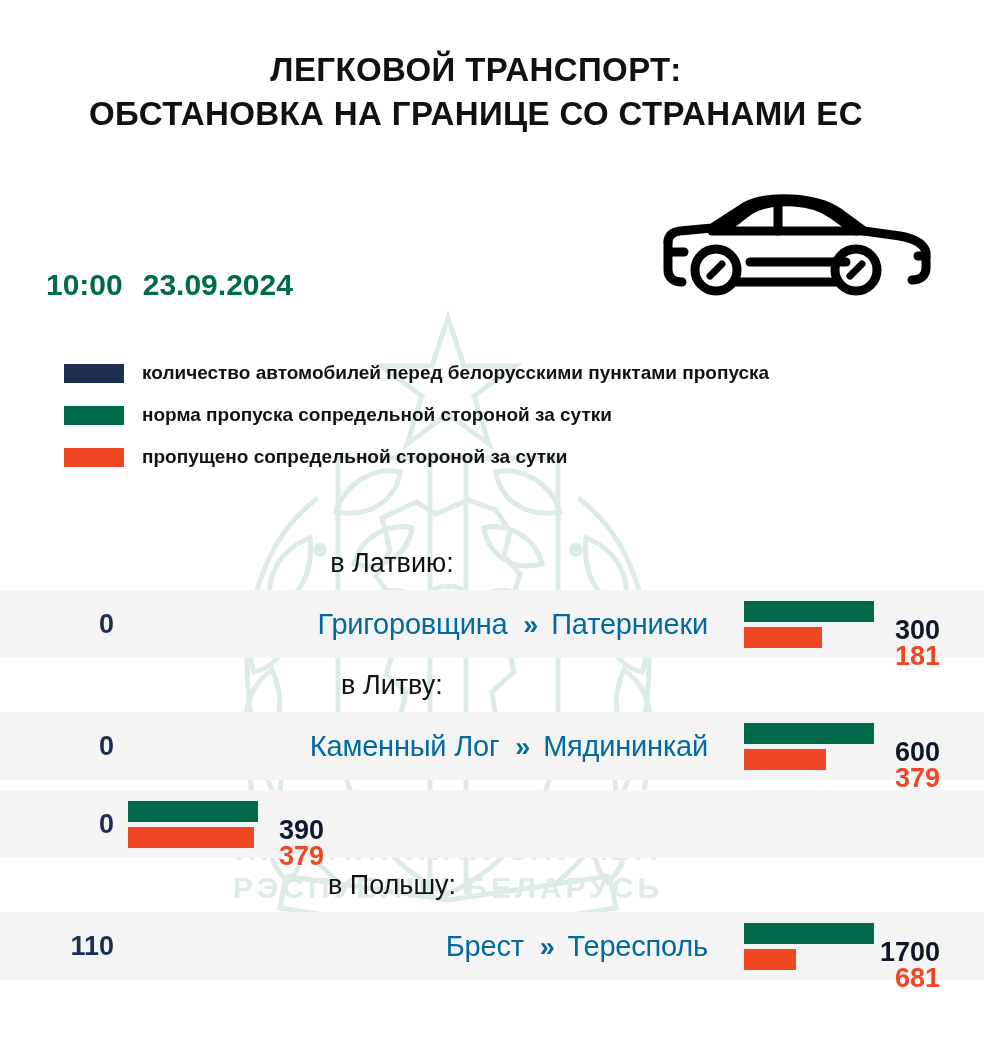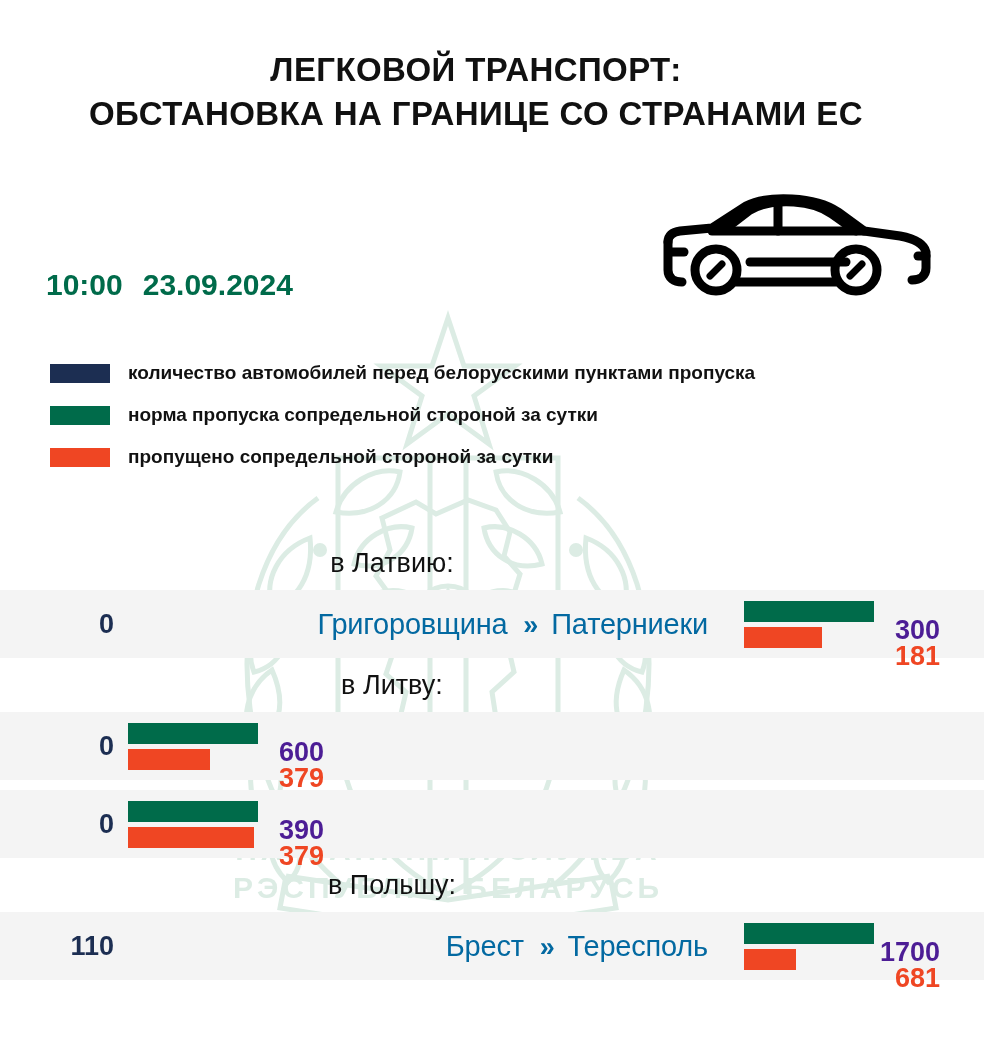--- a/index.html
+++ b/index.html
@@ -73,21 +73,21 @@
     font-size: 30px;
     font-weight: bold;
     color: #006b4a;
     white-space: nowrap;
   }
   #timestamp .time { margin-right: 20px; }
 
   
   #legend {
     position: absolute;
-    left: 50px;
+    left: 64px;
     top: 352px;
     z-index: 3;
     width: 900px;
   }
   .legend-row {
     display: flex;
     align-items: center;
     height: 42px;
   }
   .legend-swatch {
@@ -180,21 +180,21 @@
     display: flex;
     flex-direction: column;
     justify-content: center;
     gap: 0;
   }
   .values .v {
     font-size: 27px;
     font-weight: bold;
     line-height: 26px;
   }
-  .values .v.norm { color: #4c1d95; margin-top: 37px; }
+  .values .v.norm { color: #0f172a; margin-top: 37px; }
   .values .v.passed { color: #ef4623; }
 </style>
 </head>
 <body>
 
 <div id="page">
 
   <div id="watermark">
     <svg viewBox="0 0 560 640" xmlns="http://www.w3.org/2000/svg">
       <g fill="none" stroke="#dcece4" stroke-width="5">
@@ -334,20 +334,25 @@
       <div class="values">
         <span class="v norm">300</span>
         <span class="v passed">181</span>
       </div>
     </div>
 
     <div class="section-heading">в Литву:</div>
 
     <div class="data-row">
       <div class="queue-count">0</div>
+      <div class="route">
+        <span>Каменный Лог</span>
+        <span class="chevron">»</span>
+        <span>Мядининкай</span>
+      </div>
       <div class="bars">
         <div class="bar norm" style="width:100%"></div>
         <div class="bar passed" style="width:63%"></div>
       </div>
       <div class="values">
         <span class="v norm">600</span>
         <span class="v passed">379</span>
       </div>
     </div>
 

